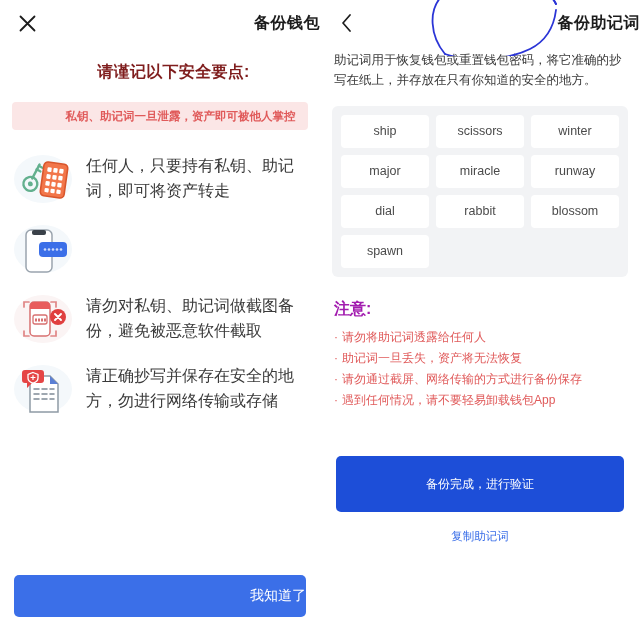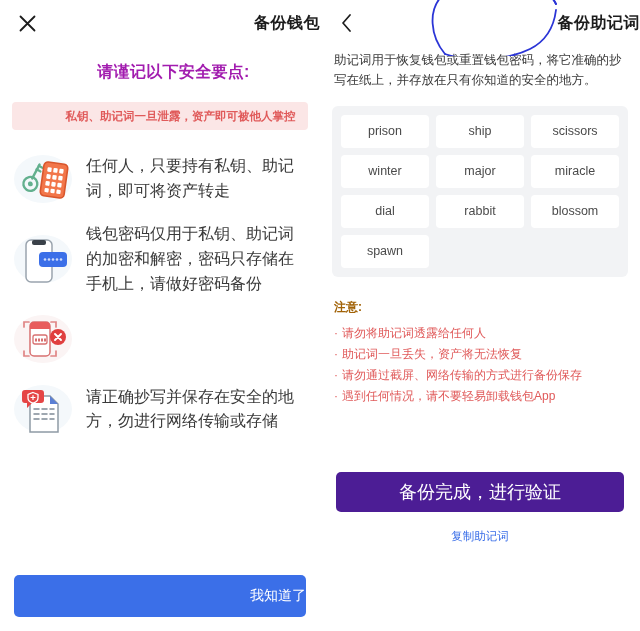--- a/index.html
+++ b/index.html
@@ -23,21 +23,21 @@
   .topbar-title {
     width:100%; text-align:right;
     font-size:16px; font-weight:700; color:#1c1c1c;
     letter-spacing:.5px;
   }
 
   
   .lead-title {
     margin-top:16px;
     text-align:center;
-    font-size:16px; font-weight:700; color:#a21caf;
+    font-size:16px; font-weight:700; color:#7f1d1d;
     letter-spacing:.3px;
     padding-left:27px;
   }
   .alert-banner {
     margin:19px 12px 0 12px;
     background:#fbe6e6;
     border-radius:4px;
     height:28px;
     display:flex; align-items:center; justify-content:center;
     font-size:11.5px; color:#e05a5a; font-weight:600;padding-left:41px;
@@ -84,41 +84,41 @@
   }
   .word {
     background:#fff;
     border-radius:4px;
     height:33px;
     display:flex; align-items:center; justify-content:center;
     font-size:12.5px; color:#4a4a4a;
   }
   .note-title {
     margin:22px 14px 0 14px;
-    font-size:12px; font-weight:700; color:#a16207;
+    font-size:16px; font-weight:700; color:#a21caf;
   }
   .note-list { margin:7px 14px 0 14px; }
   .note-item {
     font-size:12px; color:#e05a5a; line-height:1.75;
     display:flex;
   }
   .note-dot { margin-right:4px; }
   .link-btn {
     position:absolute; left:0; right:0; bottom:87px;
     text-align:center;
     font-size:11.5px; color:#3b6fe8;
     background:none; border:none; cursor:pointer;
     font-family:inherit;
   }
   .verify-btn {
     position:absolute; left:16px; right:16px; bottom:119px;
-    height:40px; border-radius:5px;
-    background:#4c1d95; color:#fff;
+    height:56px; border-radius:5px;
+    background:#1d4ed8; color:#fff;
     border:none; cursor:pointer;
-    font-size:18px; font-family:inherit;
+    font-size:12px; font-family:inherit;
     display:flex; align-items:center; justify-content:center;
   }
 </style>
 </head>
 <body>
 
 <div class="screens">
 
   <div class="panel">
 
@@ -181,21 +181,20 @@
             <rect x="27" y="20" width="28" height="15" rx="4" fill="#3b6fe8"></rect>
             <g fill="#cfdcfb">
               <circle cx="33" cy="27.5" r="1.3"></circle>
               <circle cx="37" cy="27.5" r="1.3"></circle>
               <circle cx="41" cy="27.5" r="1.3"></circle>
               <circle cx="45" cy="27.5" r="1.3"></circle>
               <circle cx="49" cy="27.5" r="1.3"></circle>
             </g>
           </svg>
         </span>
-        <div class="tip-text">钱包密码仅用于私钥、助记词的加密和解密，密码只存储在手机上，请做好密码备份</div>
       </div>
 
       <div class="tip">
         <span class="tip-ico">
           <svg viewBox="0 0 62 54" width="62" height="54">
             <ellipse cx="31" cy="27" rx="29" ry="24" fill="#fbf4f4"></ellipse>
             <g stroke="#e08585" stroke-width="1.7" fill="none" stroke-linecap="round">
               <path d="M12 15 v-5 h5"></path>
               <path d="M44 15 v-5 h-5"></path>
               <path d="M12 39 v5 h5"></path>
@@ -207,20 +206,21 @@
             <g fill="#d87070">
               <rect x="23" y="26.5" width="2" height="3"></rect>
               <rect x="26" y="26.5" width="2" height="3"></rect>
               <rect x="29" y="26.5" width="2" height="3"></rect>
               <rect x="32" y="26.5" width="2" height="3"></rect>
             </g>
             <circle cx="46" cy="25" r="8" fill="#e03f3f"></circle>
             <path d="M43 22 L49 28 M49 22 L43 28" stroke="#ffffff" stroke-width="1.9" stroke-linecap="round"></path>
           </svg>
         </span>
+        <div class="tip-text">请勿对私钥、助记词做截图备份，避免被恶意软件截取</div>
       </div>
 
       <div class="tip">
         <span class="tip-ico">
           <svg viewBox="0 0 62 54" width="62" height="54">
             <ellipse cx="31" cy="27" rx="29" ry="24" fill="#f4f8fb"></ellipse>
             <path d="M18 14 h20 l8 8 v28 h-28 z" fill="#ffffff" stroke="#8f9aa5" stroke-width="1.5"></path>
             <path d="M38 14 l8 8 h-8 z" fill="#5b7fd4"></path>
             <g stroke="#7f8b96" stroke-width="1.5" stroke-linecap="round">
               <path d="M22 27 h5 M30 27 h5 M38 27 h4"></path>
@@ -255,26 +255,26 @@
       <svg class="annot" viewBox="0 0 320 90">
         <path d="M125 88 C110 70 108 44 122 30 C136 16 164 11 190 14 C214 17 230 26 236 38" stroke="#2b35d6" stroke-width="1.8" fill="none" stroke-linecap="round"></path>
         <path d="M236 38 C228 22 212 8 196 0" stroke="#2b35d6" stroke-width="1.8" fill="none" stroke-linecap="round"></path>
         <path d="M125 88 C148 96 186 95 210 83 C226 75 234 60 236 44" stroke="#2b35d6" stroke-width="1.8" fill="none" stroke-linecap="round"></path>
       </svg>
     </div>
 
     <div class="r-desc">助记词用于恢复钱包或重置钱包密码，将它准确的抄写在纸上，并存放在只有你知道的安全的地方。</div>
 
     <div class="word-box">
-      <div class="word">prison</div>
       <div class="word">ship</div>
       <div class="word">scissors</div>
       <div class="word">winter</div>
       <div class="word">major</div>
       <div class="word">miracle</div>
+      <div class="word">runway</div>
       <div class="word">dial</div>
       <div class="word">rabbit</div>
       <div class="word">blossom</div>
       <div class="word">spawn</div>
     </div>
 
     <div class="note-title">注意:</div>
     <div class="note-list">
       <div class="note-item">
         <span class="note-dot">·</span>

